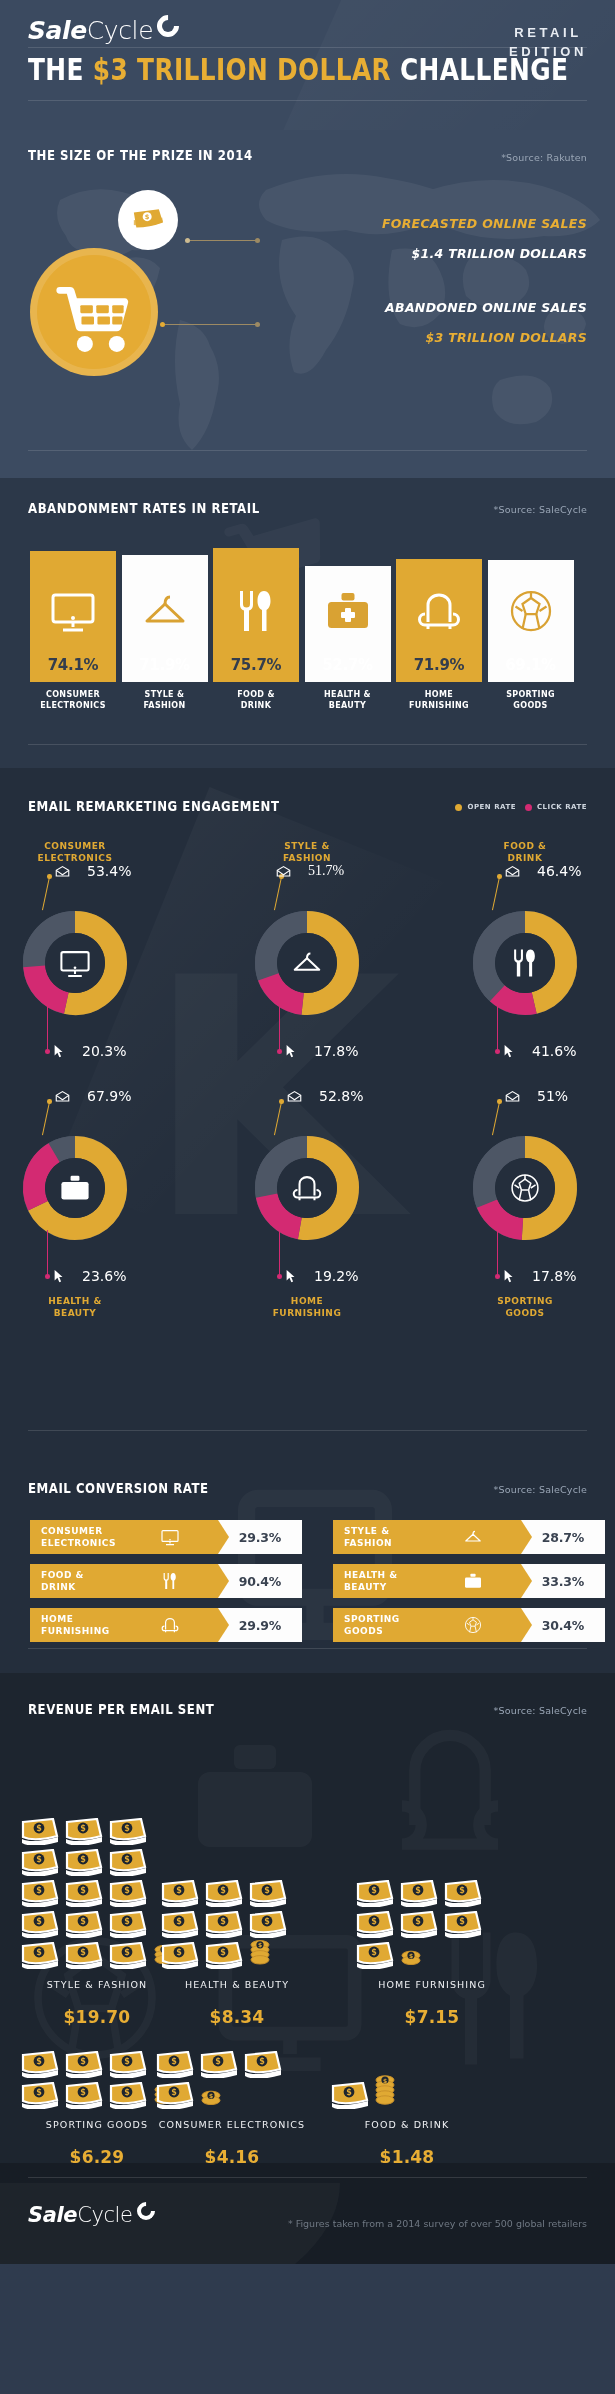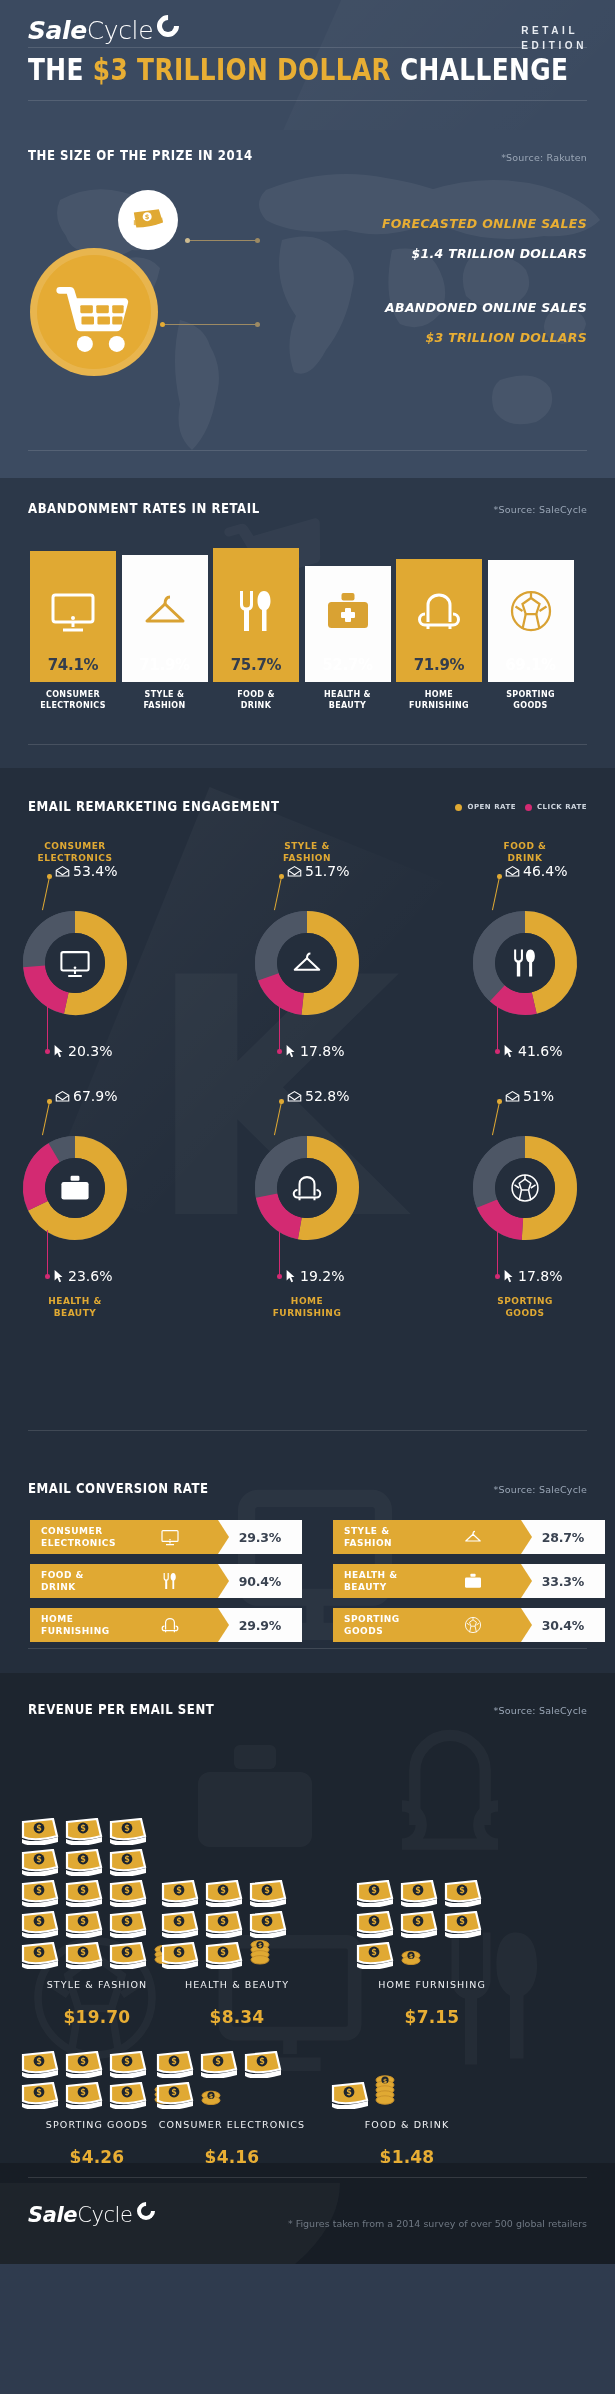--- a/index.html
+++ b/index.html
@@ -40,22 +40,22 @@
   }
   .logo-text .b { font-weight: bold; font-style: italic; }
   .logo-text .n { font-weight: 300; }
   .logo-c {
     position: absolute; right: -26px; top: -3px;
     width: 22px; height: 22px; border-radius: 50%;
     border: 5px solid #fff; border-right-color: transparent;
     transform: rotate(-45deg);
   }
   .retail-ed {
-    position: absolute; right: 28px; top: 24px; text-align: left;
-    font-size: 10px; letter-spacing: 3.6px; line-height: 1.45;
+    position: absolute; right: 28px; top: 24px; text-align: center;
+    font-size: 13px; letter-spacing: 3.6px; line-height: 1.45;
     color: #e8ecf2; font-weight: bold; margin-left: 36px;
   }
 
   .maintitle {
     position: absolute; left: 28px; top: 52px;
     font-family: "DejaVu Sans Condensed","Liberation Sans Narrow","Liberation Sans",sans-serif;
     font-size: 30px; font-weight: bold; letter-spacing: 0.4px;
     white-space: nowrap; transform: scaleX(0.92); transform-origin: left center;
   }
   .maintitle .gold { color: #e8ae34; }
@@ -120,21 +120,21 @@
   .legend .dot { width: 7px; height: 7px; border-radius: 50%; display: inline-block; }
   .dn-wrap { position: absolute; }
   .dn-title {
     position: absolute; left: 0; right: 0; text-align: center; color: #e0a933;
     font-size: 9px; font-weight: bold; line-height: 1.3; letter-spacing: 0.5px;
     font-family: "DejaVu Sans", sans-serif;
   }
   .dn-open, .dn-click {
     position: absolute; white-space: nowrap; color: #fff;
     font-size: 14px; font-weight: 500;
-    font-family: "DejaVu Sans", sans-serif; display: flex; align-items: center; gap: 3px;
+    font-family: "DejaVu Sans", sans-serif; display: flex; align-items: center; gap: 17px;
   }
   .stem { position: absolute; width: 1.3px; }
   .stemdot { position: absolute; width: 4.5px; height: 4.5px; border-radius: 50%; }
   .dn-inner {
     position: absolute; border-radius: 50%; background: #242e3c;
     display: flex; align-items: center; justify-content: center;
   }
 
   
   .cv { position: absolute; height: 34px; }
@@ -454,21 +454,21 @@
               <path d="M50 36 14 70h72z" stroke-linecap="round"></path>
             </g>
           </svg>
         </div></div>
       <div class="dn-title" style="left: 237px; width: 140px; top: 73px;">
         <div>STYLE &amp;</div>
         <div>FASHION</div>
       </div>
       <div class="stem" style="left: 281px; top: 109px; height: 34px; background: rgb(224, 169, 51); transform: rotate(12deg); transform-origin: center top;"></div>
       <div class="stemdot" style="left: 279px; top: 106px; background: rgb(224, 169, 51);"></div>
-      <div class="dn-open" style="left: 287px; top: 95px;">
+      <div class="dn-open" style="left: 276px; top: 95px; font-family: Liberation Serif, serif;">
         <svg width="15" height="12" viewBox="0 0 24 18">
          <g fill="none" stroke="#fff" stroke-width="1.8">
             <path d="M2 17V8l10-6 10 6v9z"></path>
             <path d="M2 8l10 7 10-7"></path>
           </g>
        </svg>
         <span>51.7%</span>
       </div>
       <div class="stem" style="left: 279px; top: 237px; height: 46px; background: rgb(211, 42, 114);"></div>
       <div class="stemdot" style="left: 277px; top: 281px; background: rgb(211, 42, 114);"></div>
@@ -1101,21 +1101,21 @@
       <text x="19" y="13.4" font-size="8" font-weight="bold" fill="#e0a933" text-anchor="middle" font-family="DejaVu Sans, sans-serif">$</text>
     </svg></div>
         <div class="coins" style="left:133px;top:409.4px;"><svg width="22" height="22.6" viewBox="0 0 22 22.6">
             <ellipse cx="11" cy="7.600000000000001" rx="9" ry="4.2" fill="#e0a933" stroke="#c9912a" stroke-width="1"></ellipse>
             <ellipse cx="11" cy="12.600000000000001" rx="9" ry="4.2" fill="#e0a933" stroke="#c9912a" stroke-width="1"></ellipse>
             <ellipse cx="11" cy="17.6" rx="9" ry="4.2" fill="#e0a933" stroke="#c9912a" stroke-width="1"></ellipse>
             <circle cx="11" cy="7.600000000000001" r="3.6" fill="#1d252f"></circle>
             <text x="11" y="10.200000000000003" font-size="6" font-weight="bold" fill="#e0a933" text-anchor="middle" font-family="DejaVu Sans, sans-serif">$</text>
           </svg></div>
         <div class="rv-cap" style="top:446px;left:-18px;width:190px">SPORTING GOODS</div>
-        <div class="rv-val" style="top:474px;left:-18px;width:190px">$4.26</div>
+        <div class="rv-val" style="top:474px;left:-18px;width:190px">$6.29</div>
       </div>
       <div class="rv" style="left: 155px; top: 0px; width: 190px; height: 510px;">
         <div class="note" style="left:0px;top:378px;">
     <svg width="40" height="27" viewBox="0 0 40 27">
       <path d="M2 21 Q12 26 38 19 L38 24 Q13 31 2 25 Z" fill="#fff"></path>
       <path d="M3 4 L33 1 L37 18 Q14 24 3 19 Z" fill="#e0a933" stroke="#fff" stroke-width="2.2"></path>
       <circle cx="19" cy="10" r="5.4" fill="#1d252f"></circle>
       <text x="19" y="13.4" font-size="8" font-weight="bold" fill="#e0a933" text-anchor="middle" font-family="DejaVu Sans, sans-serif">$</text>
     </svg></div>
         <div class="note" style="left:44px;top:378px;">

